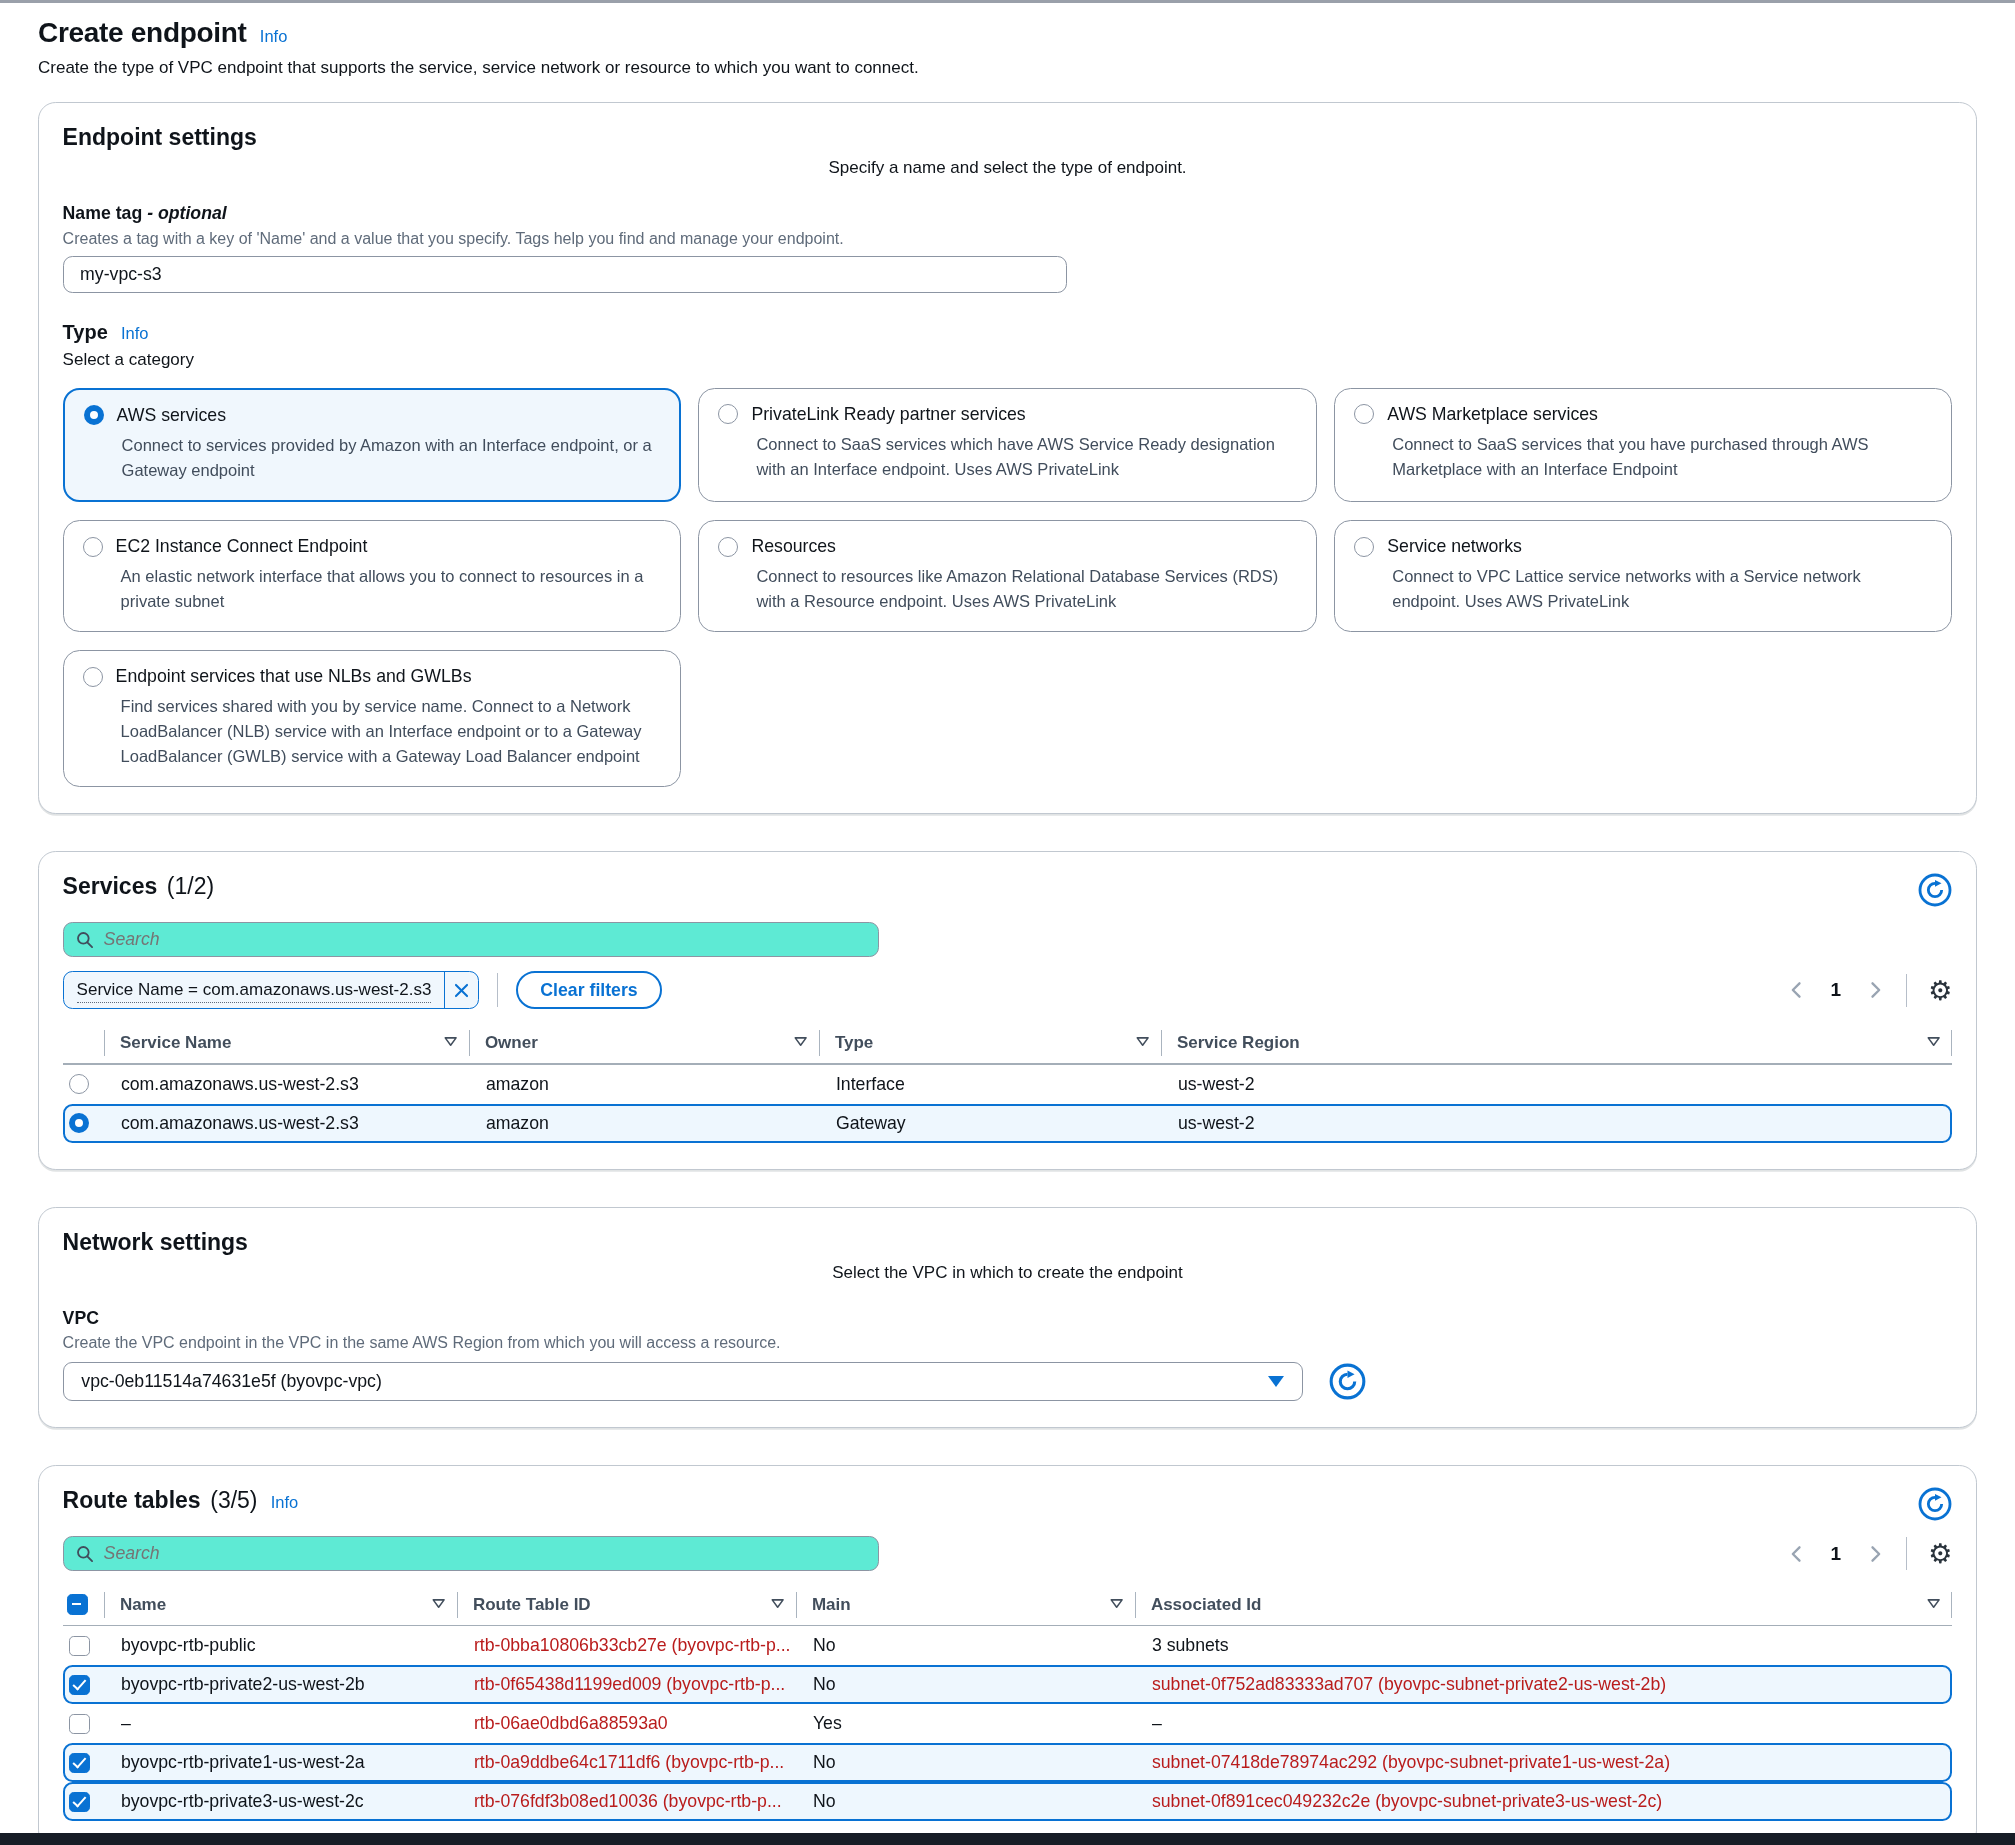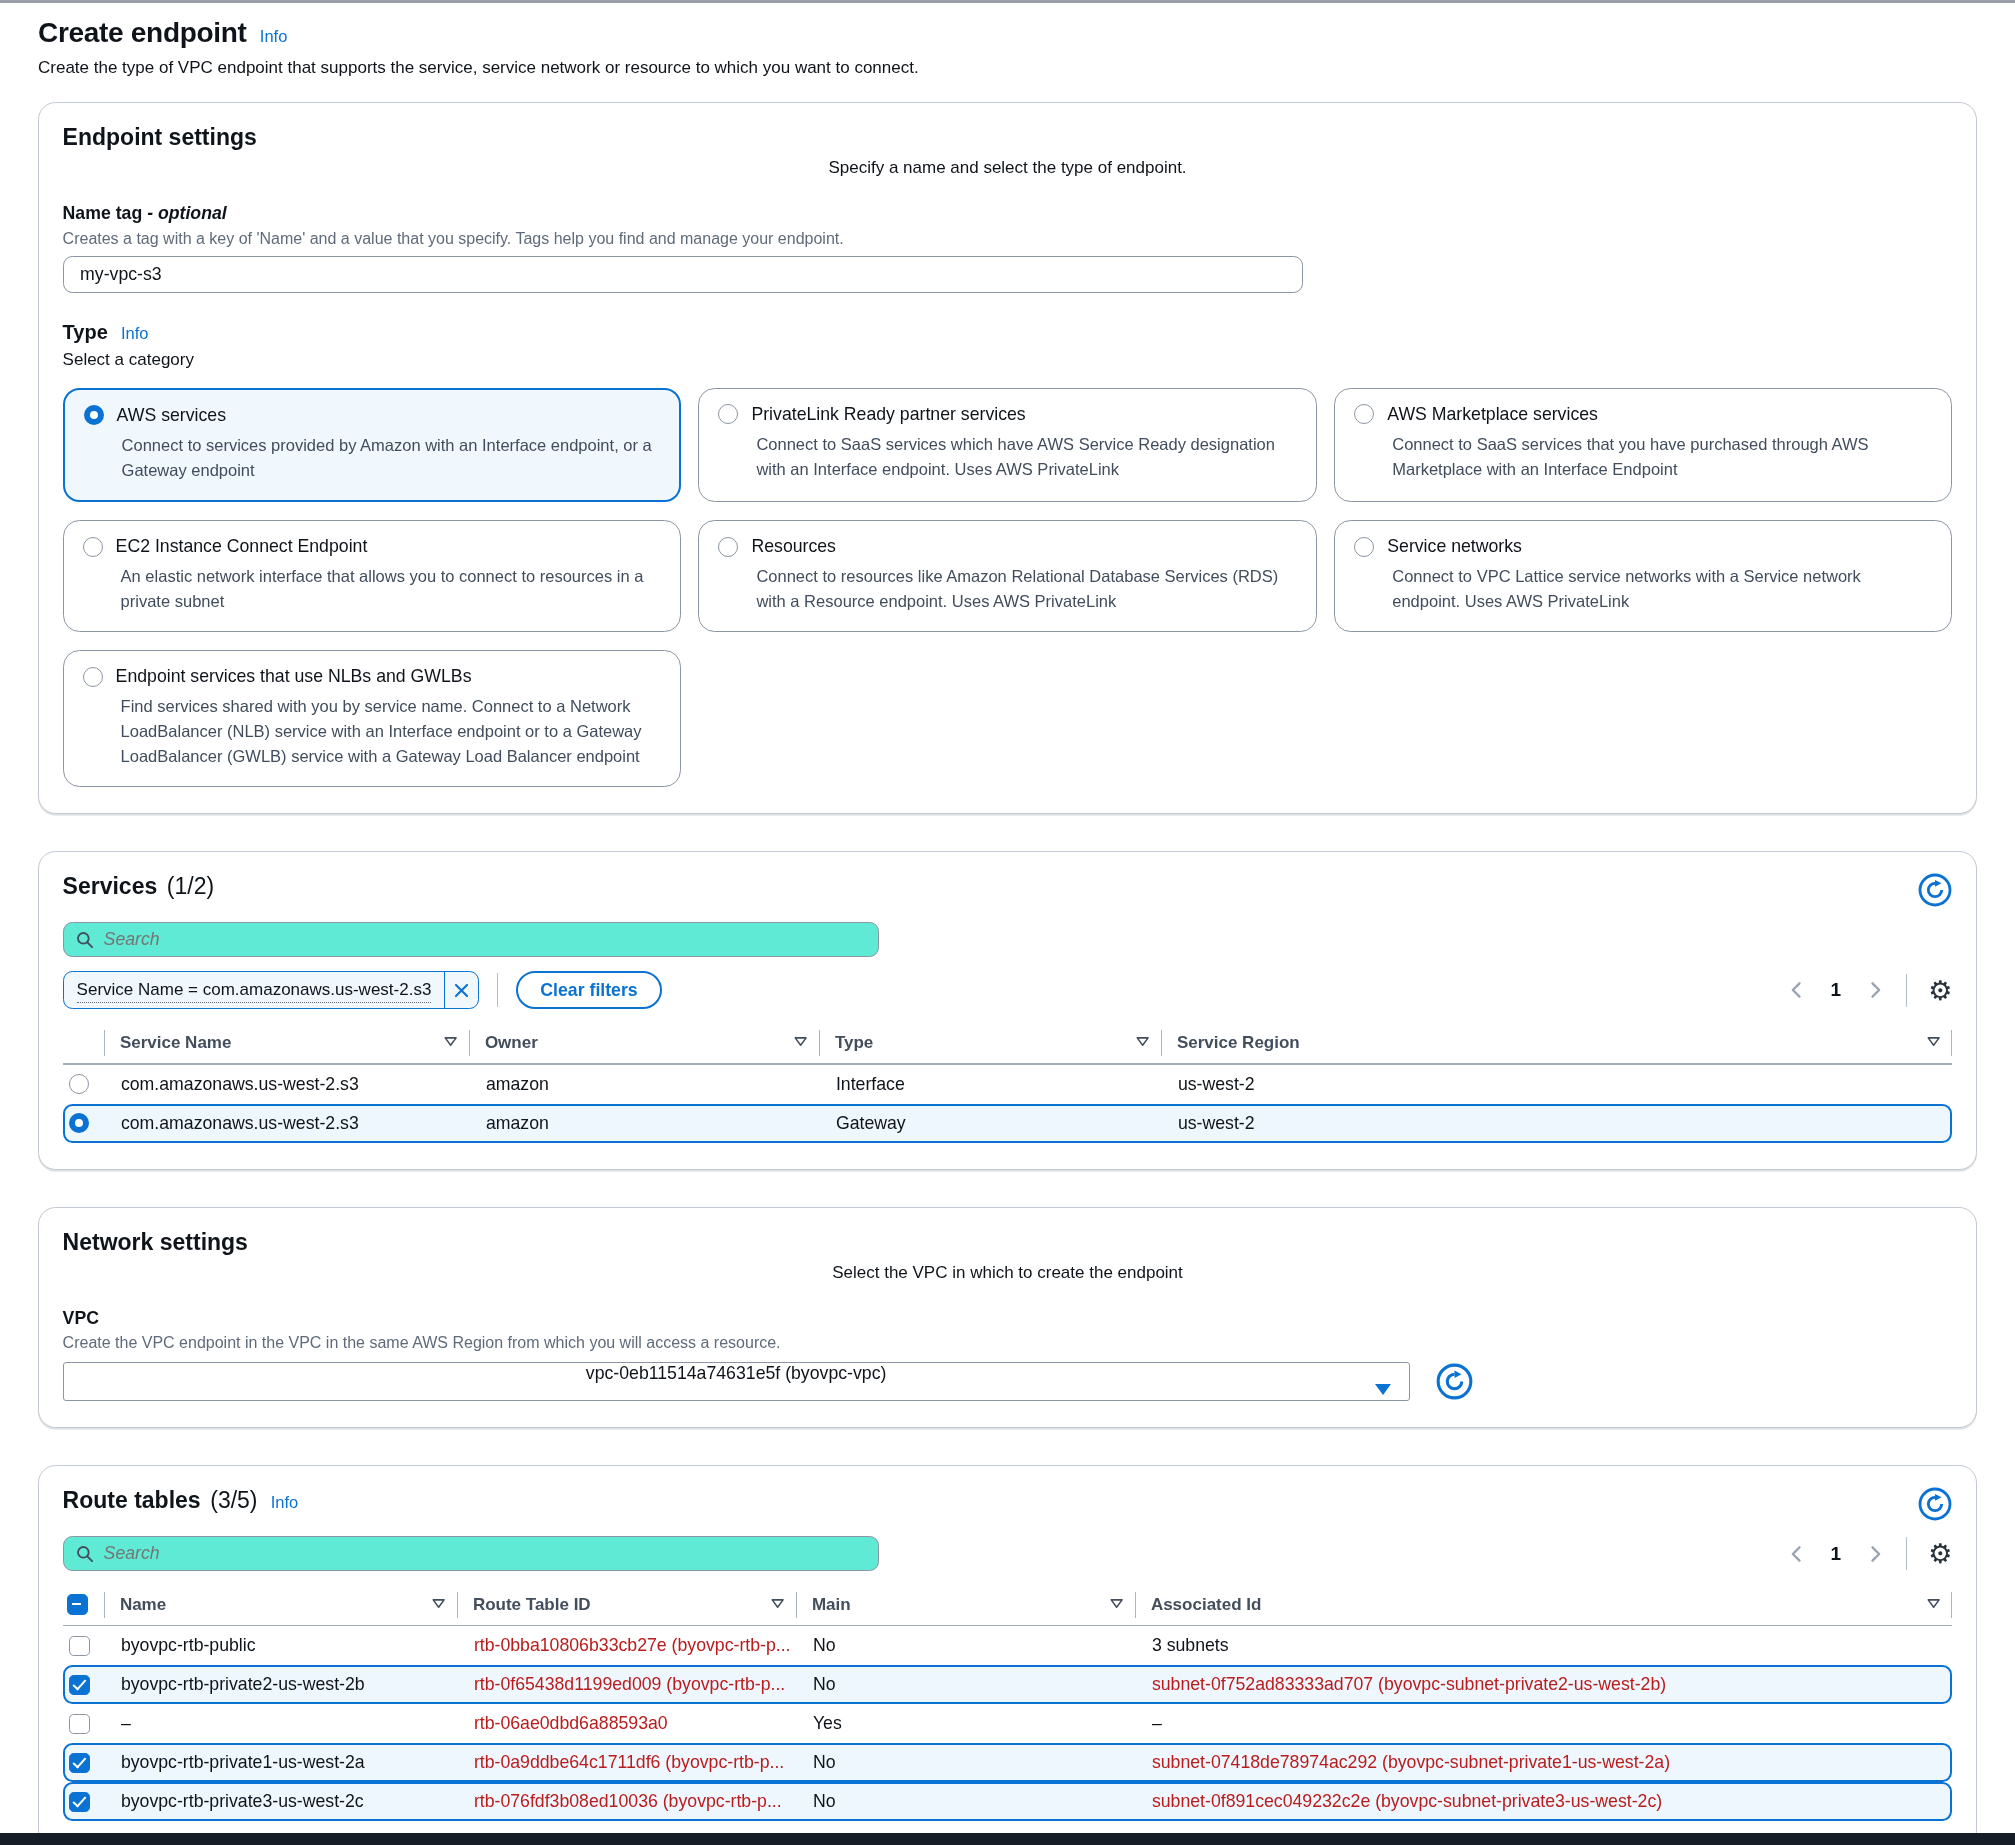--- a/index.html
+++ b/index.html
@@ -32,21 +32,21 @@
   h2 { font-size:23px; font-weight:700; display:inline; }
   .h2-count { font-size:23px; font-weight:400; margin-left:7px; }
   .card-sub { font-size:17px; margin-top:7px; color:#0f141a;text-align:center; }
 
   .field-label { font-size:17.7px; font-weight:700; margin-top:25px; }
   .field-label .opt { font-style:italic; }
   .field-help { font-size:16px; color:#5f6b7a; margin-top:5.9px; }
 
   .text-input {
     display:block; margin-top:8.2px;
-    width:1240px; height:37px;
+    width:1004px; height:37px;
     border:1.8px solid #8c95a3; border-radius:9.4px;
     font-size:17.7px; font-family:"Liberation Sans",sans-serif;
     padding:0 16.5px; color:#0f141a; background:#fff; outline:none;
   }
 
   .h3 { font-size:20px; font-weight:700; margin-top:28px; display:inline-block; }
   .h3-sub { font-size:17px; margin-top:5.9px; }
 
   
   .type-grid {
@@ -148,22 +148,22 @@
   .tbl-row > .cell-ctl { padding-left:4.7px; display:flex; align-items:center; }
   .tbl-row.sel {
     border:2.4px solid #0972d3; border-radius:9.4px; background:#eef7fe;
   }
   .link { color:#b91c1c; cursor:pointer; }
   .dotted-link { color:#0f141a; border-bottom:1.8px dotted #5f6b7a; padding-bottom:1.8px; cursor:pointer; text-decoration:none; }
 
   
   .select-row { display:flex; align-items:center; gap:26px; margin-top:9.4px; }
   .select {
-    width:1347px; height:39px; border:1.8px solid #8c95a3; border-radius:3px; background:#fff;
-    display:flex; align-items:center; padding:0 17.7px; font-size:17.7px; cursor:pointer;flex-direction:column;
+    width:1240px; height:39px; border:1.8px solid #8c95a3; border-radius:9px; background:#fff;
+    display:flex; align-items:center; padding:0 17.7px; font-size:17.7px; cursor:pointer;
   }
   .select .caret {
     margin-left:auto; width:0; height:0;
     border-left:8.8px solid transparent; border-right:8.8px solid transparent;
     border-top:11.8px solid #0972d3;
   }
 
   svg { display:block; }
 </style>
 </head>

